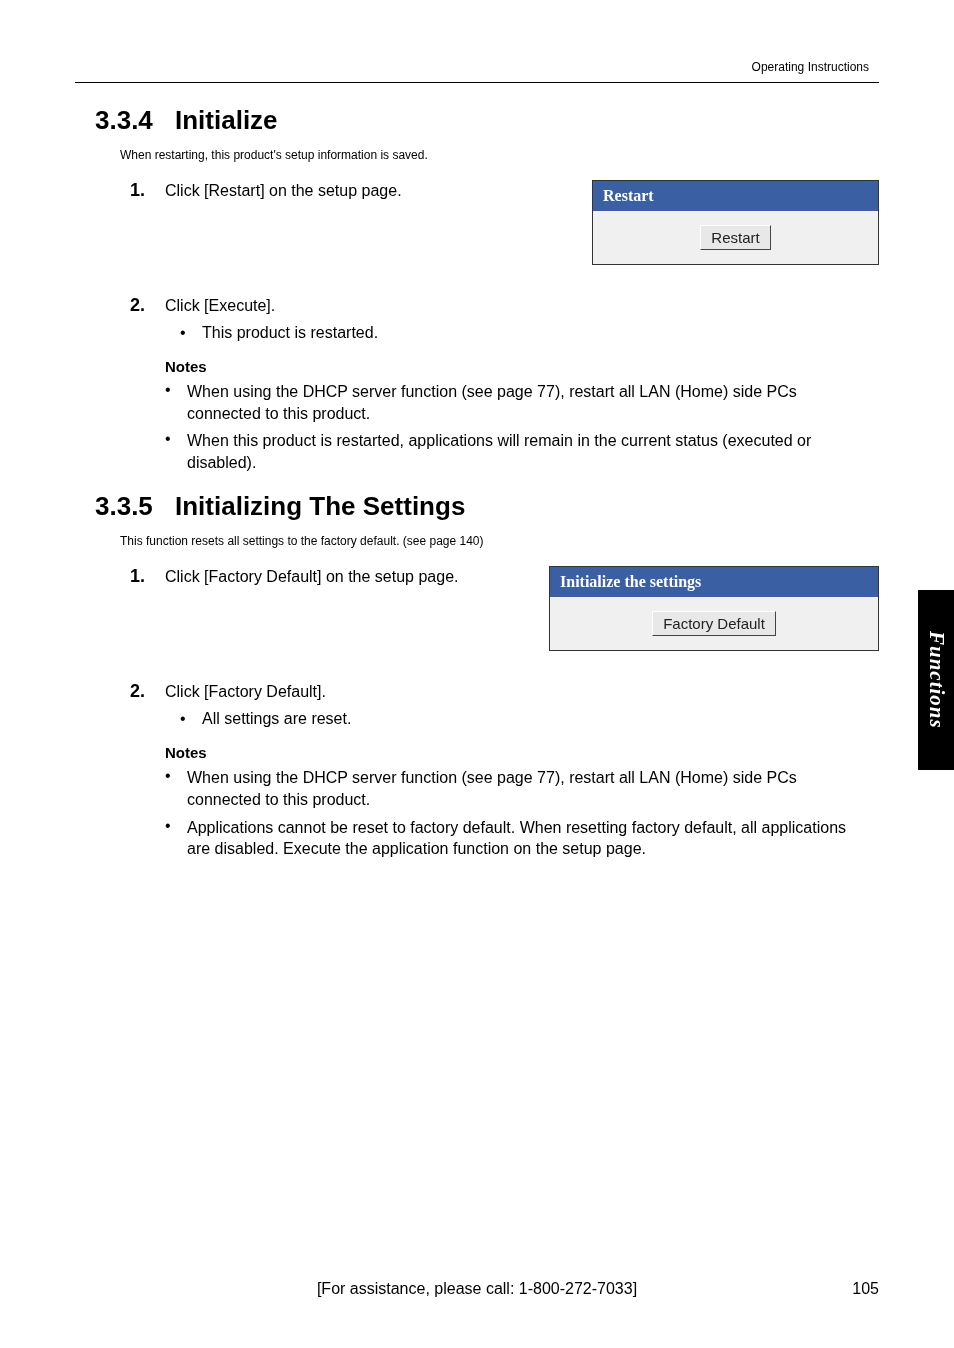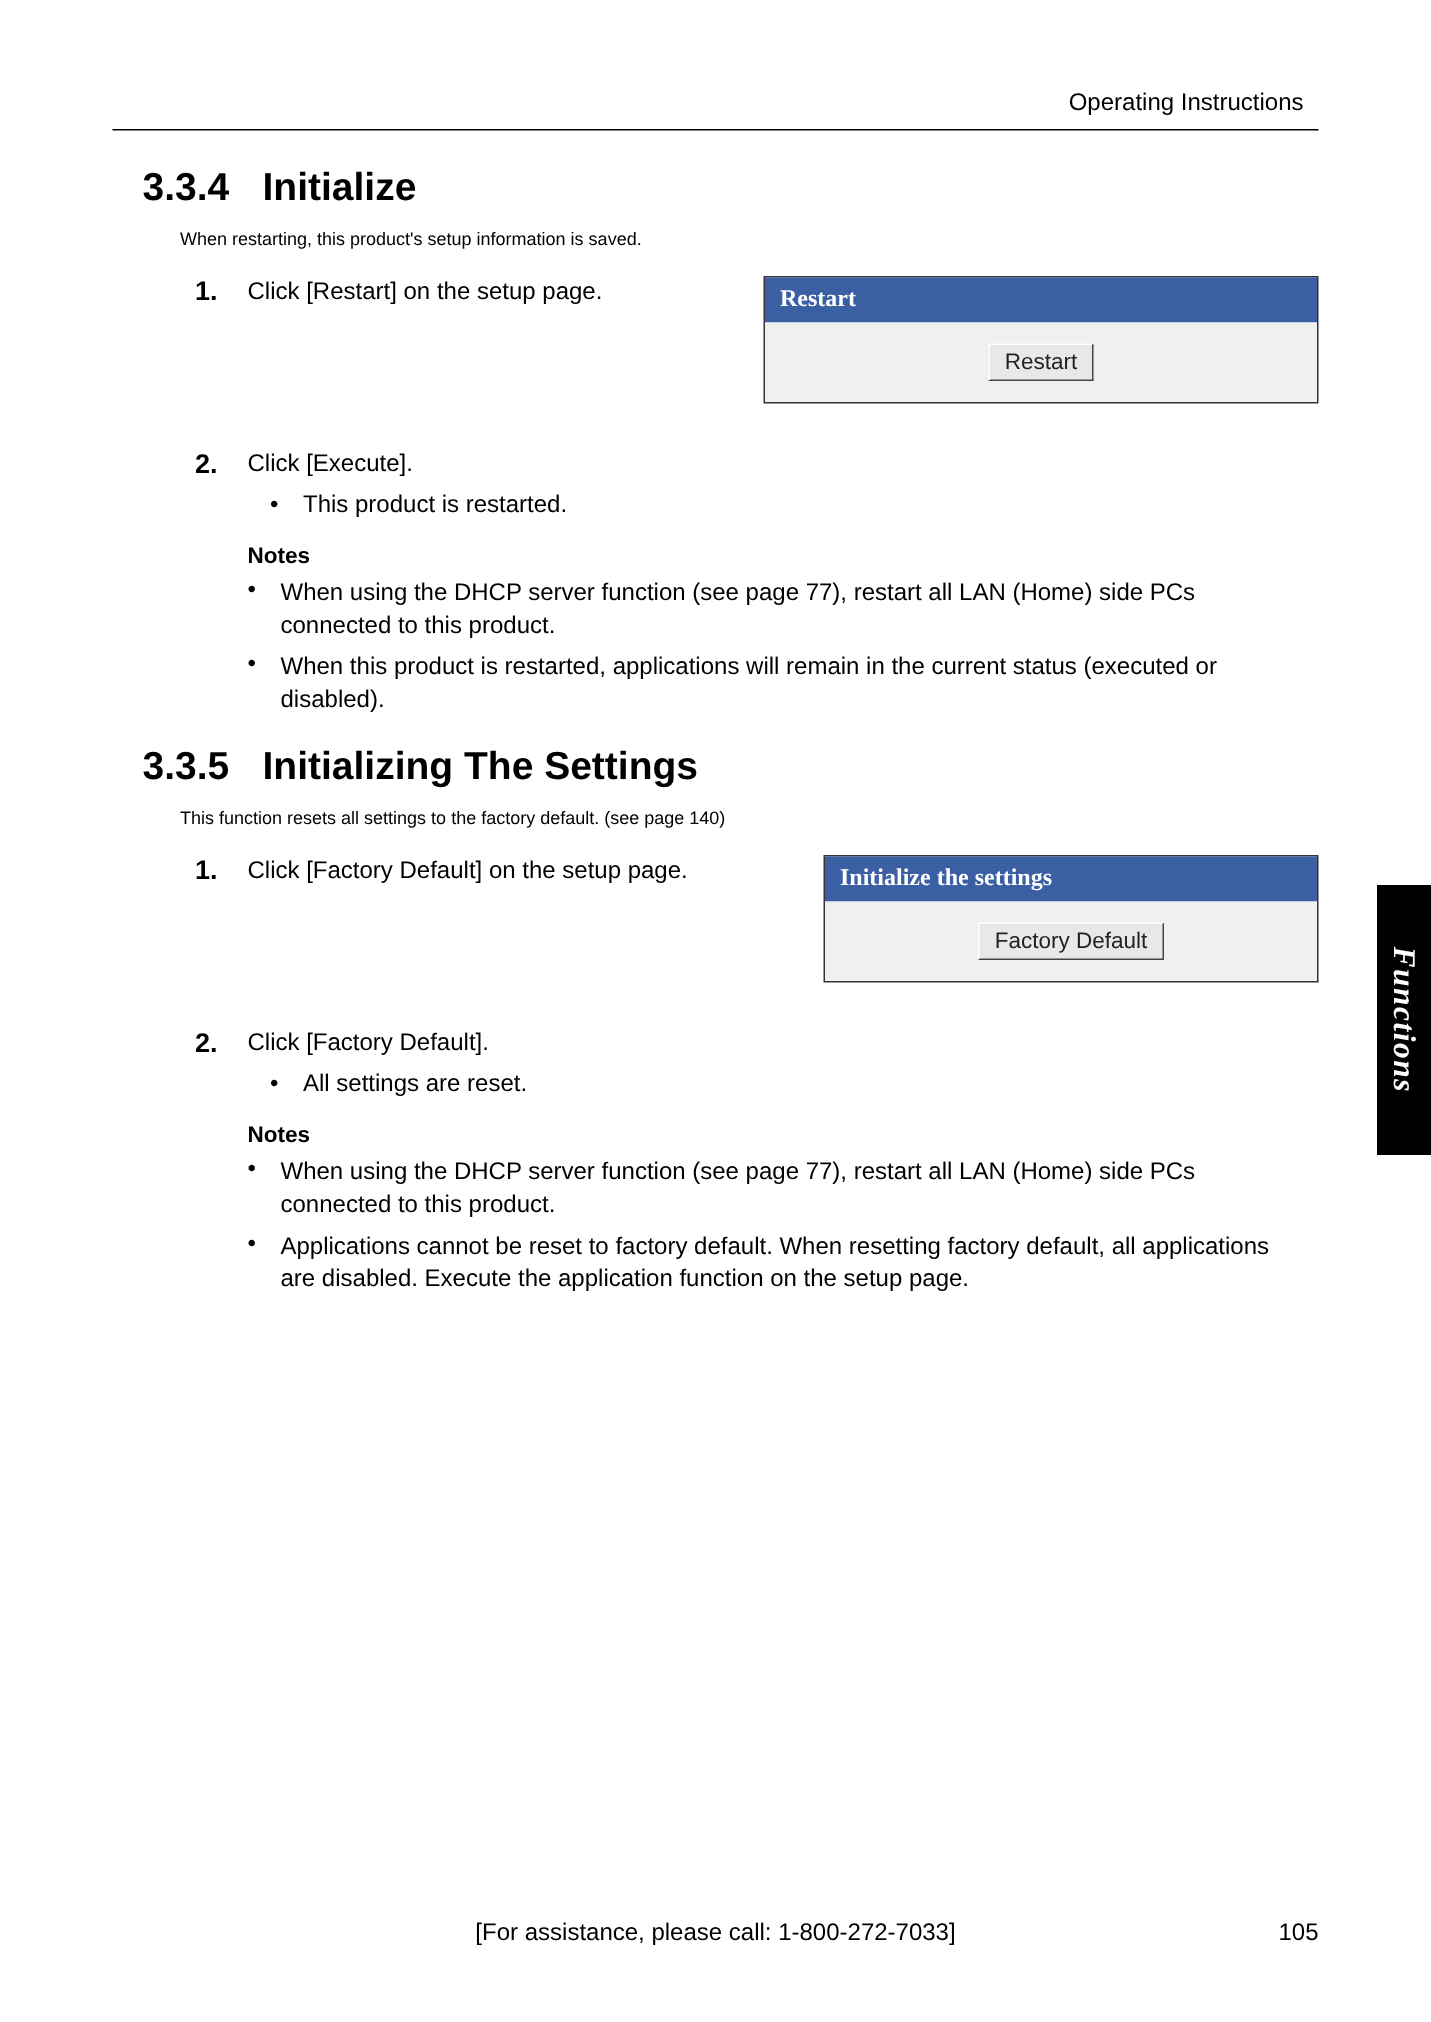--- a/index.html
+++ b/index.html
@@ -15,21 +15,21 @@
       background: #fff;
       color: #000;
     }
     .page {
       padding: 60px 75px 50px 75px;
       position: relative;
       height: 100%;
     }
     .header-text {
       text-align: right;
-      font-size: 16px;
+      font-size: 12px;
       margin-bottom: 8px;
       padding-right: 10px;
     }
     .header-rule {
       border: none;
       border-top: 1.5px solid #000;
       margin-bottom: 22px;
     }
     .section-heading {
       font-size: 26px;
@@ -63,21 +63,21 @@
       padding-top: 2px;
       padding-right: 12px;
       flex: 1;
     }
     .panel {
       border: 1px solid #333;
       margin-left: auto;
       flex-shrink: 0;
     }
     .panel-restart {
-      width: 370px;
+      width: 287px;
     }
     .panel-init {
       width: 330px;
     }
     .panel-header {
       background: #3b5fa3;
       color: #fff;
       font-family: Georgia, 'Times New Roman', serif;
       font-weight: bold;
       font-size: 16px;

